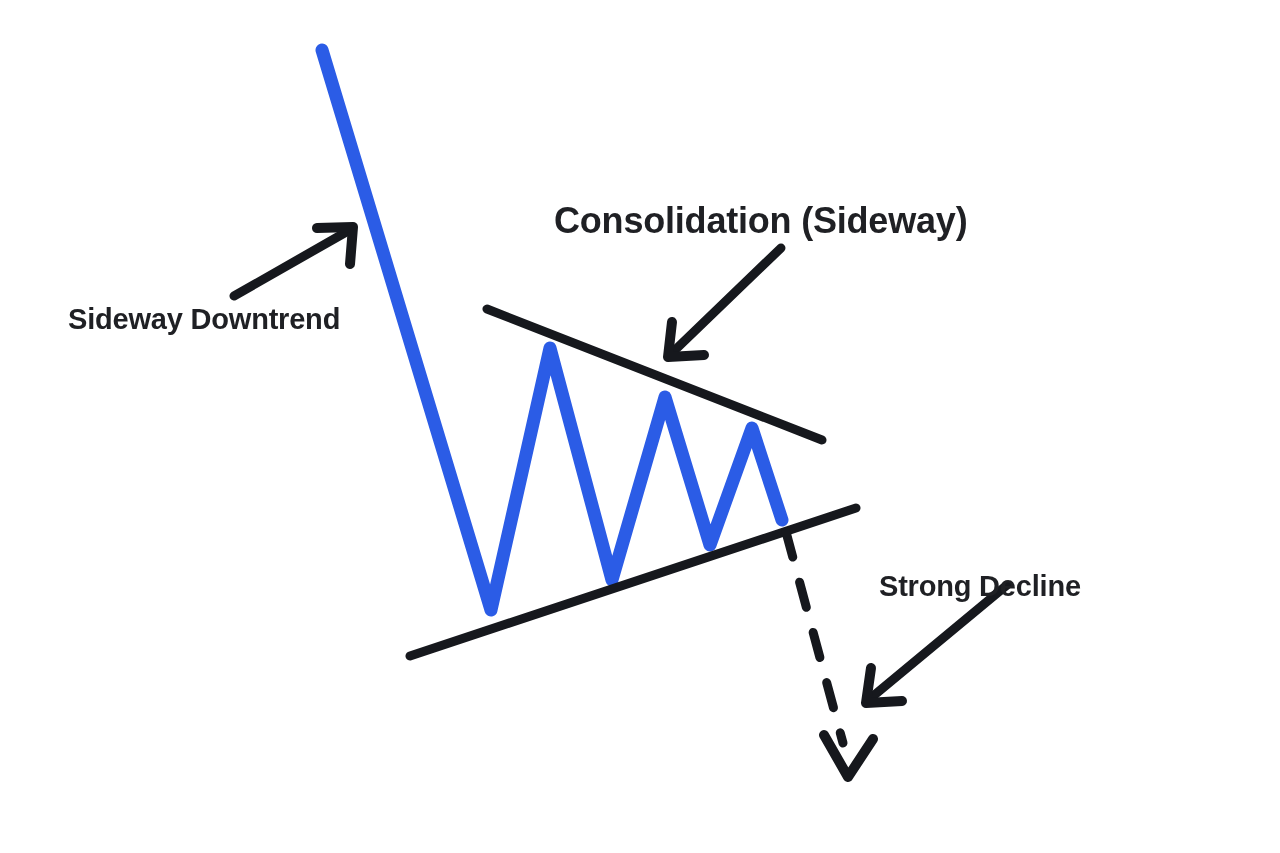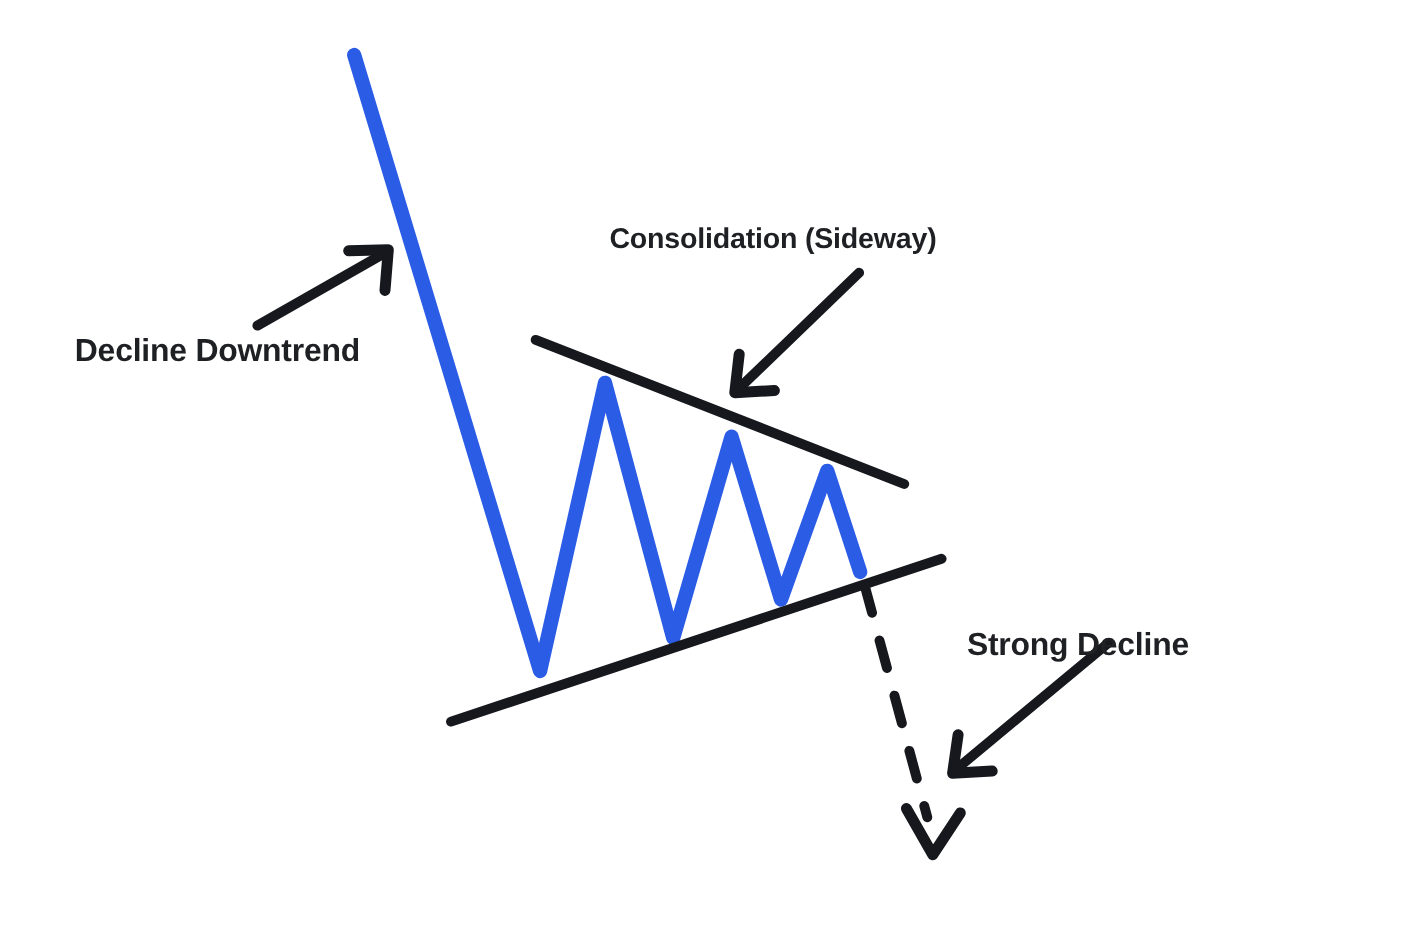--- a/index.html
+++ b/index.html
@@ -39,21 +39,21 @@
     line-height: 1;
   }
   #label-strong-downtrend {
     left: 68px;
     top: 305px;
     font-size: 29px;
   }
   #label-consolidation {
     left: 554px;
     top: 203px;
-    font-size: 26px;
+    font-size: 36px;
   }
   #label-strong-decline {
     left: 879px;
     top: 552px;
     font-size: 29px;
     margin-top: 20px;
   }
 </style>
 </head>
 <body>
@@ -74,19 +74,19 @@
     <line x1="234" y1="296" x2="348" y2="231" stroke="#16181d" stroke-width="9" stroke-linecap="round"></line>
     <path d="M 317 228 L 353 227 L 350 264" fill="none" stroke="#16181d" stroke-width="10" stroke-linecap="round" stroke-linejoin="round"></path>
 
     <line x1="781" y1="248" x2="674" y2="351" stroke="#16181d" stroke-width="9" stroke-linecap="round"></line>
     <path d="M 704 355 L 668 357 L 672 322" fill="none" stroke="#16181d" stroke-width="10" stroke-linecap="round" stroke-linejoin="round"></path>
 
     <line x1="1007" y1="585" x2="872" y2="697" stroke="#16181d" stroke-width="9" stroke-linecap="round"></line>
     <path d="M 902 701 L 866 703 L 871 668" fill="none" stroke="#16181d" stroke-width="10" stroke-linecap="round" stroke-linejoin="round"></path>
   </svg>
 
-  <div class="anno-label" id="label-strong-downtrend">Decline Downtrend</div>
+  <div class="anno-label" id="label-strong-downtrend">Sideway Downtrend</div>
 
   <div class="anno-label" id="label-consolidation">Consolidation (Sideway)</div>
 
   <div class="anno-label" id="label-strong-decline">Strong Decline</div>
 
 </div>
 
 </body></html>

